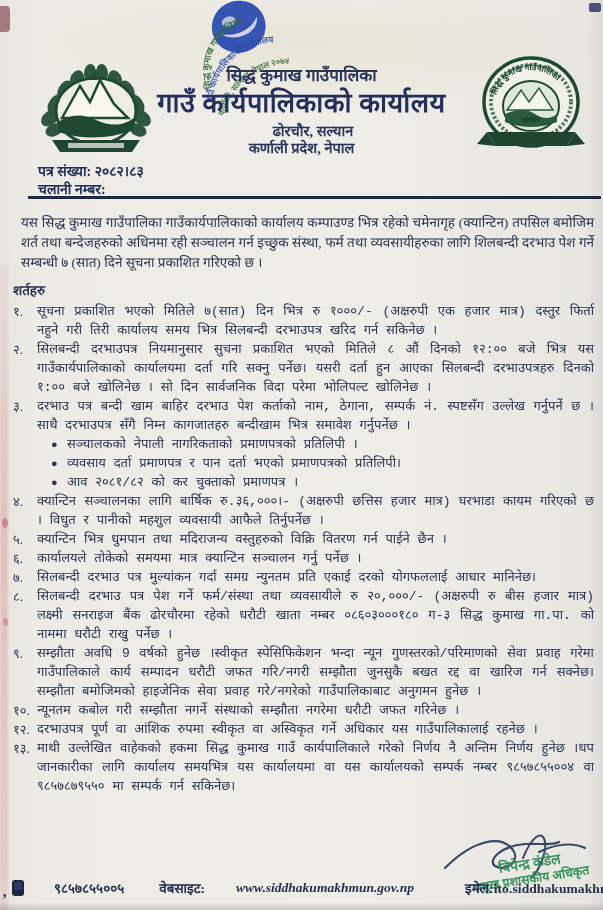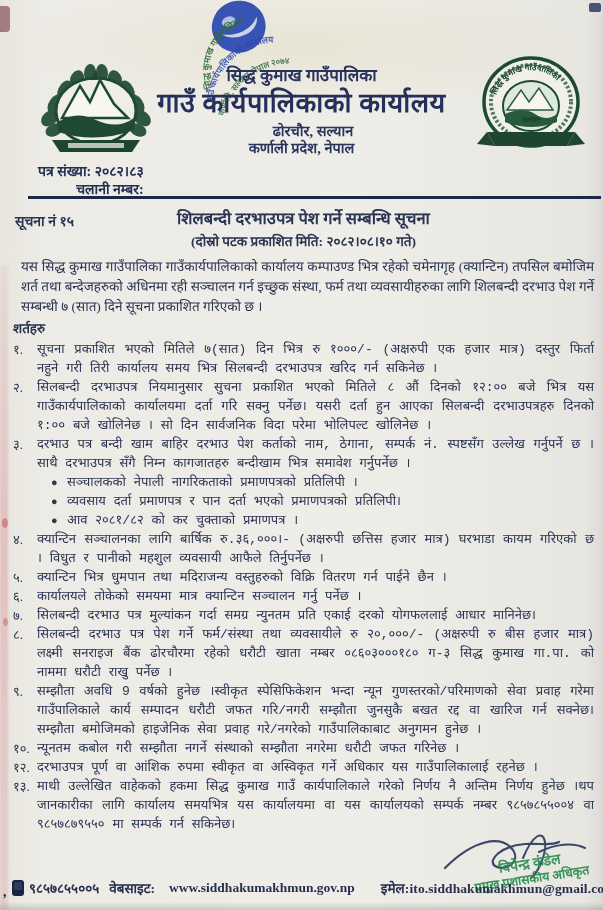--- a/index.html
+++ b/index.html
@@ -31,55 +31,55 @@
   .header-text{position:absolute;left:0;right:0;top:66px;text-align:center;line-height:1.18;}
   .muni-name{font-size:17px;font-weight:bold;color:#27335c;}
   .office-name{font-size:27px;font-weight:bold;color:#25305a;margin-top:2px;letter-spacing:.5px;}
   .addr{font-size:14.5px;font-weight:bold;color:#2a355c;}
   .addr1{margin-top:3px;padding-left:23px;}
 
   .emblem-left{position:absolute;left:32px;top:56px;width:128px;height:104px;}
   .emblem-right{position:absolute;right:6px;top:52px;width:132px;height:108px;}
   .stamp-blue{position:absolute;left:178px;top:-14px;width:150px;height:150px;transform:rotate(-18deg);opacity:.92;}
 
-  .ref-block{position:absolute;left:38px;top:163px;font-weight:bold;font-size:14px;color:#242f55;line-height:1.3;text-align:right;}
+  .ref-block{position:absolute;left:38px;top:163px;font-weight:bold;font-size:14px;color:#242f55;line-height:1.3;}
   .rule-thick{position:absolute;left:28px;right:2px;top:196px;height:3px;background:#1d2746;}
 
   
   .content{position:absolute;left:13px;right:9px;top:206px;}
   .notice-head{position:relative;text-align:center;}
   .notice-no{position:absolute;left:2px;top:5px;font-size:14px;font-weight:bold;}
   .notice-title{font-size:16.5px;font-weight:bold;}
   .notice-sub{font-size:13.5px;font-weight:bold;margin-top:3px;}
   .intro{margin:7px 0 0 8px;font-size:13.5px;line-height:20px;text-align:justify;}
-  .terms-label{margin-top:2px;font-size:13.5px;font-weight:bold;}
+  .terms-label{margin-top:8px;font-size:13.5px;font-weight:bold;}
 
   ol.terms{list-style:none;margin:3px 0 0 0;padding:0;}
   ol.terms > li{display:flex;font-size:13px;line-height:19px;}
   ol.terms .num{flex:0 0 24px;text-align:left;}
   ol.terms .txt{flex:1;text-align:justify;font-family:Liberation Mono, monospace;}
   ul.docs{list-style:none;margin:0;padding:0 0 0 38px;}
   ul.docs li{display:flex;font-size:13px;line-height:19px;}
   ul.docs .blt{flex:0 0 16px;font-size:11px;line-height:19px;}
 
   
   .sig-wrap{position:absolute;right:14px;top:828px;width:175px;height:70px;}
   .sig-svg{position:absolute;right:0;top:0;}
   .sig-stamp{position:absolute;right:0;top:28px;transform:rotate(-9deg);color:#2f8f55;text-align:center;line-height:1.15;opacity:.95;}
   .sig-name{font-size:14px;font-weight:bold;}
   .sig-title{font-size:12.5px;font-weight:bold;}
 
   
   .footer{position:absolute;left:12px;right:6px;bottom:13px;display:flex;align-items:center;
-    font-size:13.5px;font-weight:bold;color:#262f4e;white-space:nowrap;}
+    font-size:13.5px;font-weight:bold;color:#262f4e;white-space:nowrap;gap:25px;}
   .phone-icon{width:12px;height:16px;background:#1b2440;border-radius:3px;margin-right:5px;position:relative;flex:0 0 auto;}
   .phone-icon:after{content:"";position:absolute;left:2px;top:2px;right:2px;height:8px;background:#2e3a5e;border-radius:1px;}
   .f-phone{margin-right:10px;}
-  .f-weblabel{margin-right:14px;}
-  .f-website{margin-right:26px;font-family:"Liberation Serif","DejaVu Serif",serif;}
+  .f-weblabel{margin-right:6px;}
+  .f-website{margin-right:26px;font-family:"Liberation Serif","DejaVu Serif",serif;font-style:italic;}
   .f-email{letter-spacing:.1px;text-align:center;}
 </style>
 </head>
 <body>
 
 <div class="page">
 
   <div class="strip-left"></div>
   <div class="corner-mark-tl"></div>
   <div class="corner-mark-tr"></div>
@@ -148,25 +148,20 @@
     <div class="addr">कर्णाली प्रदेश, नेपाल</div>
   </div>
 
   <div class="ref-block">
     <div>पत्र संख्या: २०८२।८३</div>
     <div>चलानी नम्बर:</div>
   </div>
   <div class="rule-thick"></div>
 
   <div class="content">
-    <div class="notice-head">
-      <span class="notice-no">सूचना नं १५</span>
-      <div class="notice-title">शिलबन्दी दरभाउपत्र पेश गर्ने सम्बन्धि सूचना</div>
-      <div class="notice-sub">(दोस्रो पटक प्रकाशित मिति: २०८२।०८।१० गते)</div>
-    </div>
 
     <p class="intro">यस सिद्ध कुमाख गाउँपालिका गाउँकार्यपालिकाको कार्यालय कम्पाउण्ड भित्र रहेको चमेनागृह (क्यान्टिन) तपसिल बमोजिम शर्त तथा बन्देजहरुको अधिनमा रही सञ्चालन गर्न इच्छुक संस्था, फर्म तथा व्यवसायीहरुका लागि शिलबन्दी दरभाउ पेश गर्ने सम्बन्धी ७ (सात) दिने सूचना प्रकाशित गरिएको छ ।</p>
     <div class="terms-label">शर्तहरु</div>
 
     <ol class="terms">
       <li>
           <span class="num">१.</span>
           <span class="txt">सूचना प्रकाशित भएको मितिले ७(सात) दिन भित्र रु १०००/- (अक्षरुपी एक हजार मात्र) दस्तुर फिर्ता नहुने गरी तिरी कार्यालय समय भित्र सिलबन्दी दरभाउपत्र खरिद गर्न सकिनेछ ।</span>
         </li>
       <li>

